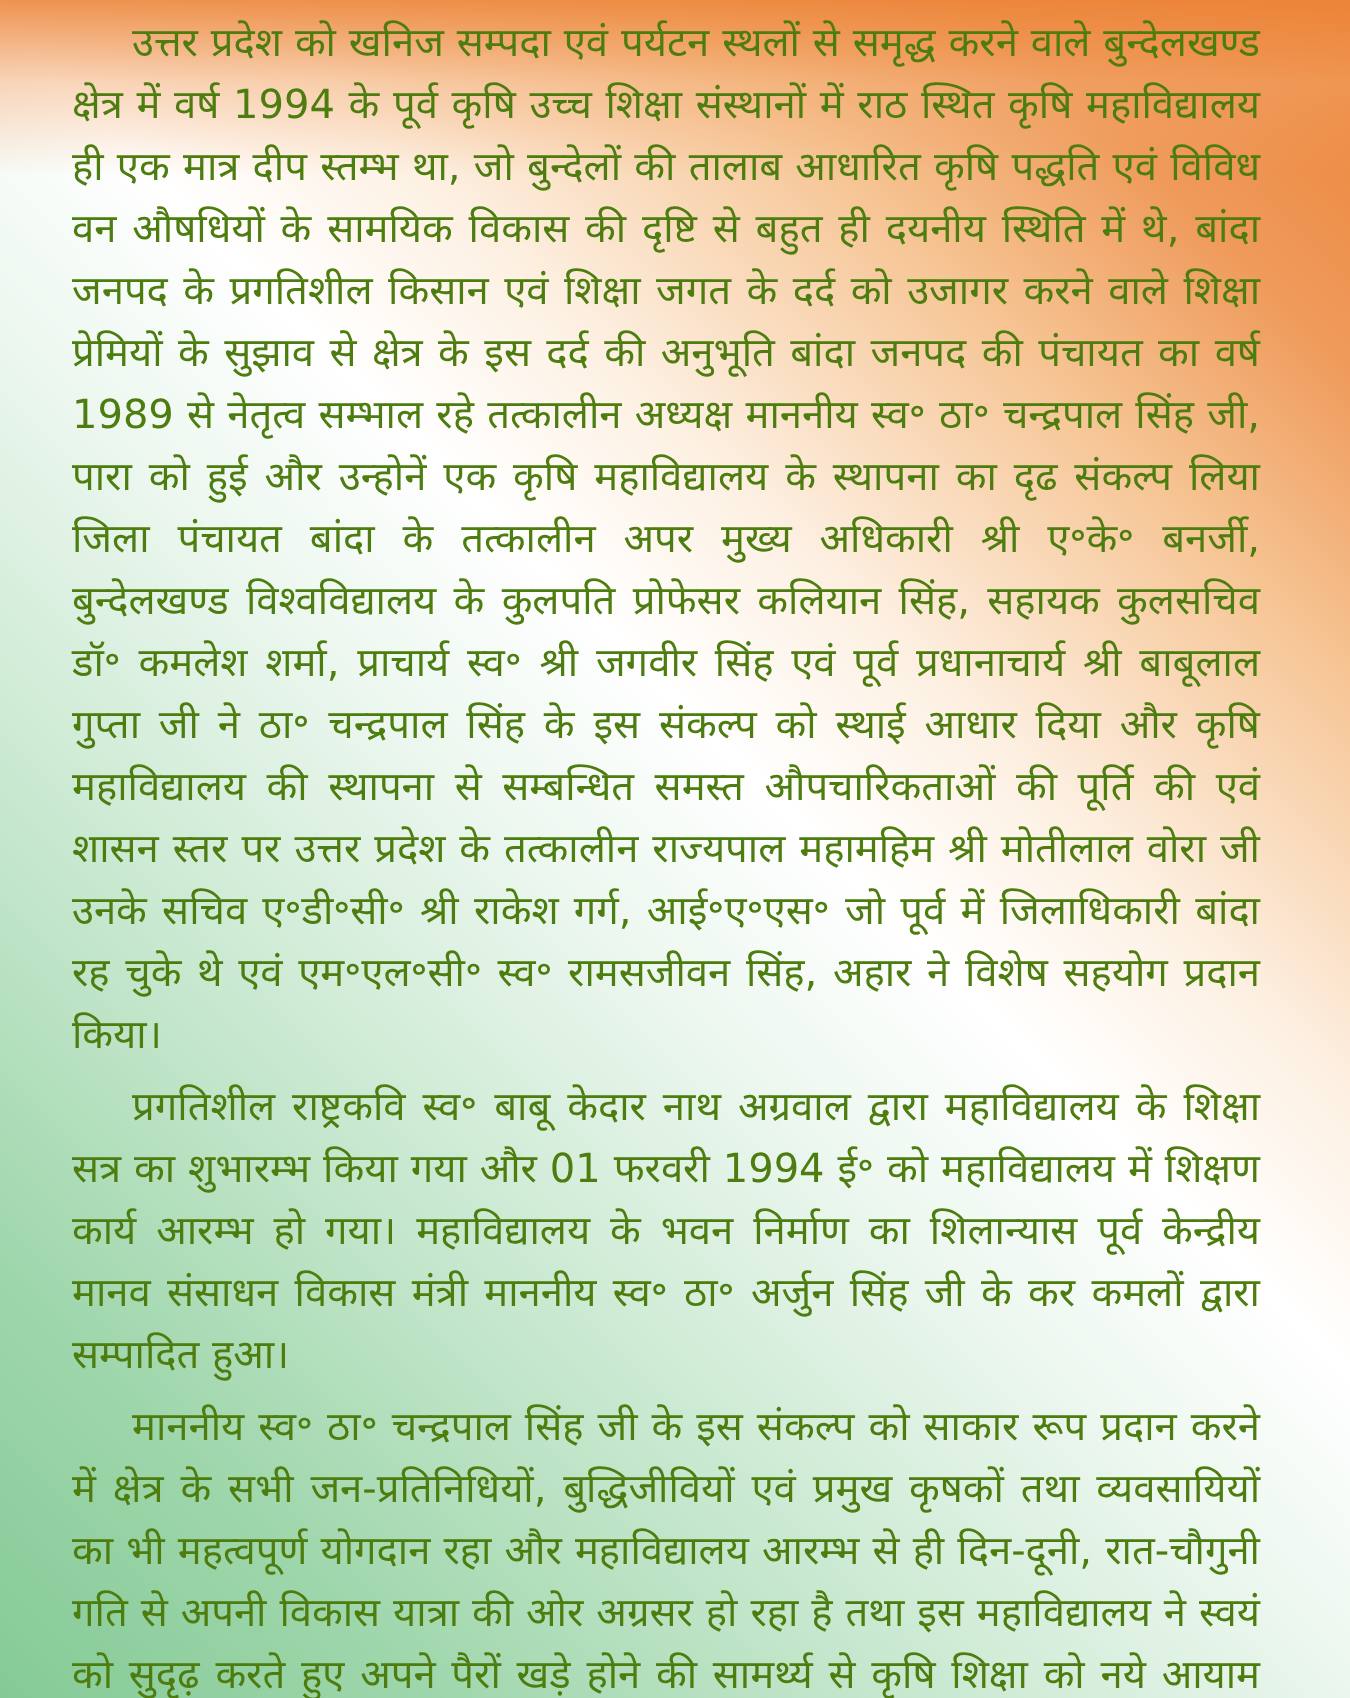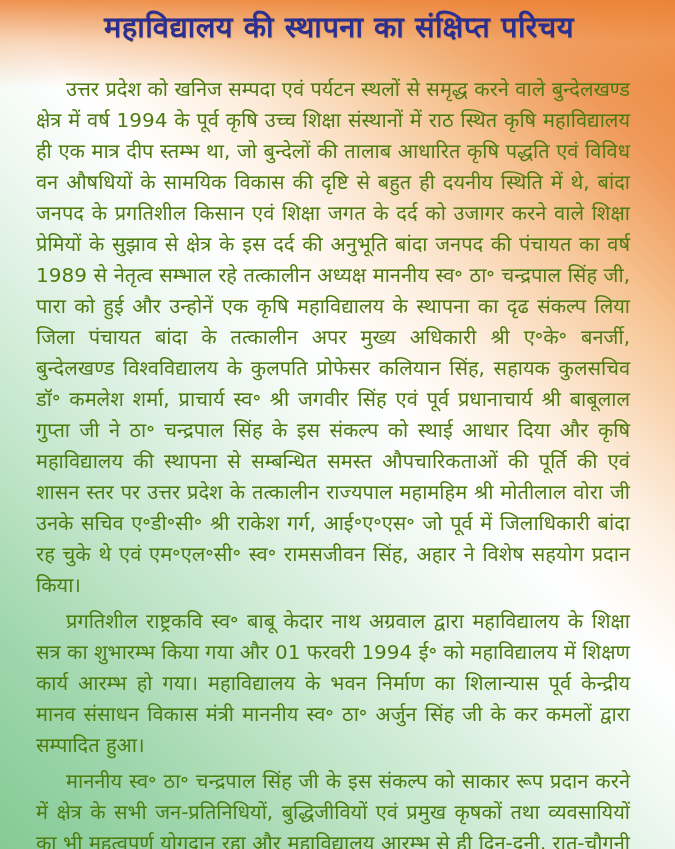--- a/index.html
+++ b/index.html
@@ -53,20 +53,19 @@
     line-height: 31px;
     text-align: justify;
     text-indent: 30px;
     color: #4d7c0f;
   }
 </style>
 </head>
 <body>
 
 <div class="page">
-  <h1 class="title">महाविद्यालय की स्थापना का संक्षिप्त परिचय</h1>
 
   <div class="content">
     <p class="para">उत्तर प्रदेश को खनिज सम्पदा एवं पर्यटन स्थलों से समृद्ध करने वाले बुन्देलखण्ड क्षेत्र में वर्ष 1994 के पूर्व कृषि उच्च शिक्षा संस्थानों में राठ स्थित कृषि महाविद्यालय ही एक मात्र दीप स्तम्भ था, जो बुन्देलों की तालाब आधारित कृषि पद्धति एवं विविध वन औषधियों के सामयिक विकास की दृष्टि से बहुत ही दयनीय स्थिति में थे, बांदा जनपद के प्रगतिशील किसान एवं शिक्षा जगत के दर्द को उजागर करने वाले शिक्षा प्रेमियों के सुझाव से क्षेत्र के इस दर्द की अनुभूति बांदा जनपद की पंचायत का वर्ष 1989 से नेतृत्व सम्भाल रहे तत्कालीन अध्यक्ष माननीय स्व॰ ठा॰ चन्द्रपाल सिंह जी, पारा को हुई और उन्होनें एक कृषि महाविद्यालय के स्थापना का दृढ संकल्प लिया जिला पंचायत बांदा के तत्कालीन अपर मुख्य अधिकारी श्री ए॰के॰ बनर्जी, बुन्देलखण्ड विश्वविद्यालय के कुलपति प्रोफेसर कलियान सिंह, सहायक कुलसचिव डॉ॰ कमलेश शर्मा, प्राचार्य स्व॰ श्री जगवीर सिंह एवं पूर्व प्रधानाचार्य श्री बाबूलाल गुप्ता जी ने ठा॰ चन्द्रपाल सिंह के इस संकल्प को स्थाई आधार दिया और कृषि महाविद्यालय की स्थापना से सम्बन्धित समस्त औपचारिकताओं की पूर्ति की एवं शासन स्तर पर उत्तर प्रदेश के तत्कालीन राज्यपाल महामहिम श्री मोतीलाल वोरा जी उनके सचिव ए॰डी॰सी॰ श्री राकेश गर्ग, आई॰ए॰एस॰ जो पूर्व में जिलाधिकारी बांदा रह चुके थे एवं एम॰एल॰सी॰ स्व॰ रामसजीवन सिंह, अहार ने विशेष सहयोग प्रदान किया।</p>
     <p class="para">प्रगतिशील राष्ट्रकवि स्व॰ बाबू केदार नाथ अग्रवाल द्वारा महाविद्यालय के शिक्षा सत्र का शुभारम्भ किया गया और 01 फरवरी 1994 ई॰ को महाविद्यालय में शिक्षण कार्य आरम्भ हो गया। महाविद्यालय के भवन निर्माण का शिलान्यास पूर्व केन्द्रीय मानव संसाधन विकास मंत्री माननीय स्व॰ ठा॰ अर्जुन सिंह जी के कर कमलों द्वारा सम्पादित हुआ।</p>
     <p class="para">माननीय स्व॰ ठा॰ चन्द्रपाल सिंह जी के इस संकल्प को साकार रूप प्रदान करने में क्षेत्र के सभी जन-प्रतिनिधियों, बुद्धिजीवियों एवं प्रमुख कृषकों तथा व्यवसायियों का भी महत्वपूर्ण योगदान रहा और महाविद्यालय आरम्भ से ही दिन-दूनी, रात-चौगुनी गति से अपनी विकास यात्रा की ओर अग्रसर हो रहा है तथा इस महाविद्यालय ने स्वयं को सुदृढ़ करते हुए अपने पैरों खड़े होने की सामर्थ्य से कृषि शिक्षा को नये आयाम दिये।</p>
   </div>
 </div>
 
 </body></html>

